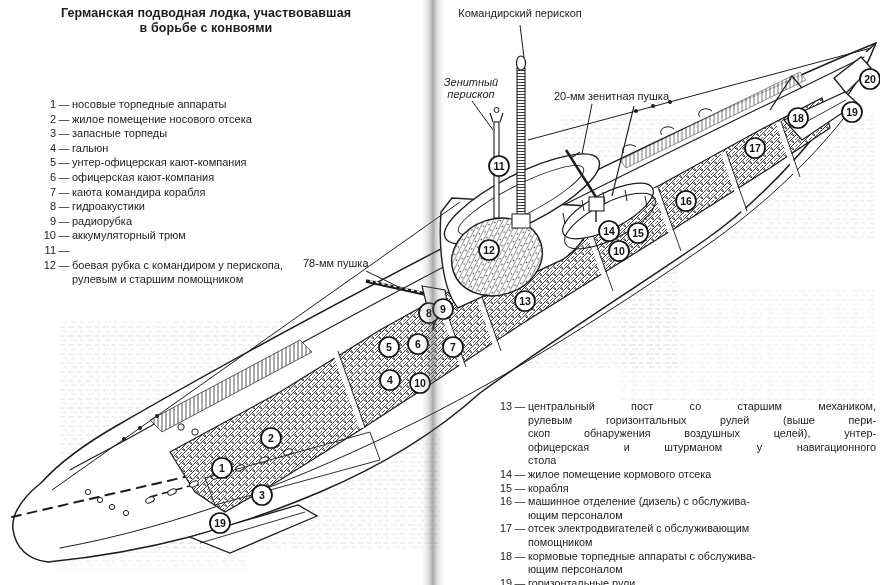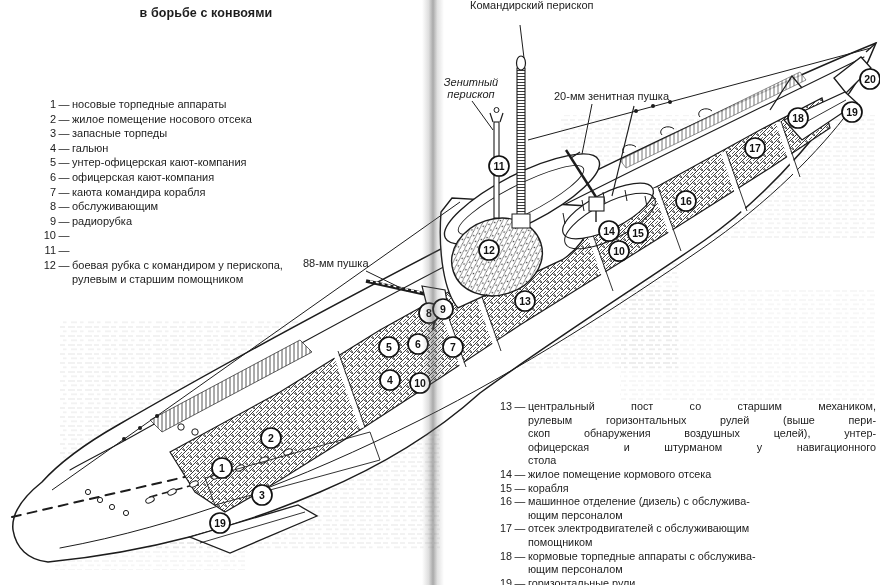--- a/index.html
+++ b/index.html
@@ -12,21 +12,21 @@
   .legend-right{left:490px;top:400px;width:386px;font-size:10.8px;}
   .l-row{display:flex;align-items:flex-start;}
   .legend-left .l-row{line-height:14.6px;}
   .legend-right .l-row{line-height:13.6px;}
   .l-num{width:22px;text-align:right;flex:none;}
   .l-dash{width:16px;text-align:center;flex:none;}
   .l-text{flex:1;min-width:0;}
   .l-line{white-space:nowrap;}
   .l-line.just{white-space:normal;text-align:justify;text-align-last:justify;}
   .callout{position:absolute;font-size:11px;line-height:11.5px;}
-  #co-commander{left:437px;top:0;width:166px;text-align:left;margin-left:33px;}
+  #co-commander{left:437px;top:8px;width:166px;text-align:center;}
   #co-aa-periscope{left:431px;top:77px;width:80px;text-align:center;font-style:italic;}
   #co-aa-gun{left:538px;top:91px;white-space:nowrap;margin-left:16px;}
   #co-deck-gun{left:303px;top:258px;white-space:nowrap;}
   svg.draw{position:absolute;left:0;top:0;}
   .gutter{position:absolute;left:422px;top:0;width:22px;height:585px;pointer-events:none;
     background:linear-gradient(90deg,rgba(110,110,110,0) 0%,rgba(105,105,105,.22) 30%,
                rgba(85,85,85,.5) 50%,rgba(105,105,105,.2) 70%,rgba(110,110,110,0) 100%);}
   .marker-num{font:bold 10.5px "Liberation Sans",sans-serif;}
 </style>
 </head>
@@ -299,27 +299,28 @@
           <text x="852" y="115.7" text-anchor="middle" class="marker-num" fill="#111">19</text>
         </g>
         <g>
           <circle cx="870" cy="79" r="10" fill="#ffffff" stroke="#111" stroke-width="1.7"></circle>
           <text x="870" y="82.7" text-anchor="middle" class="marker-num" fill="#111">20</text>
         </g>
       </g>
   </svg>
 
   <div class="title">
+    <div>Германская подводная лодка, участвовавшая</div>
     <div>в борьбе с конвоями</div>
   </div>
 
   <div class="callout" id="co-commander">Командирский перископ</div>
   <div class="callout" id="co-aa-periscope">Зенитный перископ</div>
   <div class="callout" id="co-aa-gun">20-мм зенитная пушка</div>
-  <div class="callout" id="co-deck-gun">88-мм пушка</div>
+  <div class="callout" id="co-deck-gun">78-мм пушка</div>
 
   <div class="legend legend-left" id="legend-left">
       <div class="l-row">
         <span class="l-num">1</span>
         <span class="l-dash">—</span>
         <span class="l-text">
           <div class="l-line">носовые торпедные аппараты</div>
         </span>
       </div>
       <div class="l-row">
@@ -361,33 +362,36 @@
         <span class="l-num">7</span>
         <span class="l-dash">—</span>
         <span class="l-text">
           <div class="l-line">каюта командира корабля</div>
         </span>
       </div>
       <div class="l-row">
         <span class="l-num">8</span>
         <span class="l-dash">—</span>
         <span class="l-text">
-          <div class="l-line">обслуживающим</div>
+          <div class="l-line">гидроакустики</div>
         </span>
       </div>
       <div class="l-row">
         <span class="l-num">9</span>
         <span class="l-dash">—</span>
         <span class="l-text">
           <div class="l-line">радиорубка</div>
         </span>
       </div>
       <div class="l-row">
         <span class="l-num">10</span>
         <span class="l-dash">—</span>
+        <span class="l-text">
+          <div class="l-line">аккумуляторный трюм</div>
+        </span>
       </div>
       <div class="l-row">
         <span class="l-num">11</span>
         <span class="l-dash">—</span>
       </div>
       <div class="l-row">
         <span class="l-num">12</span>
         <span class="l-dash">—</span>
         <span class="l-text">
           <div class="l-line">боевая рубка с командиром у перископа,</div>

